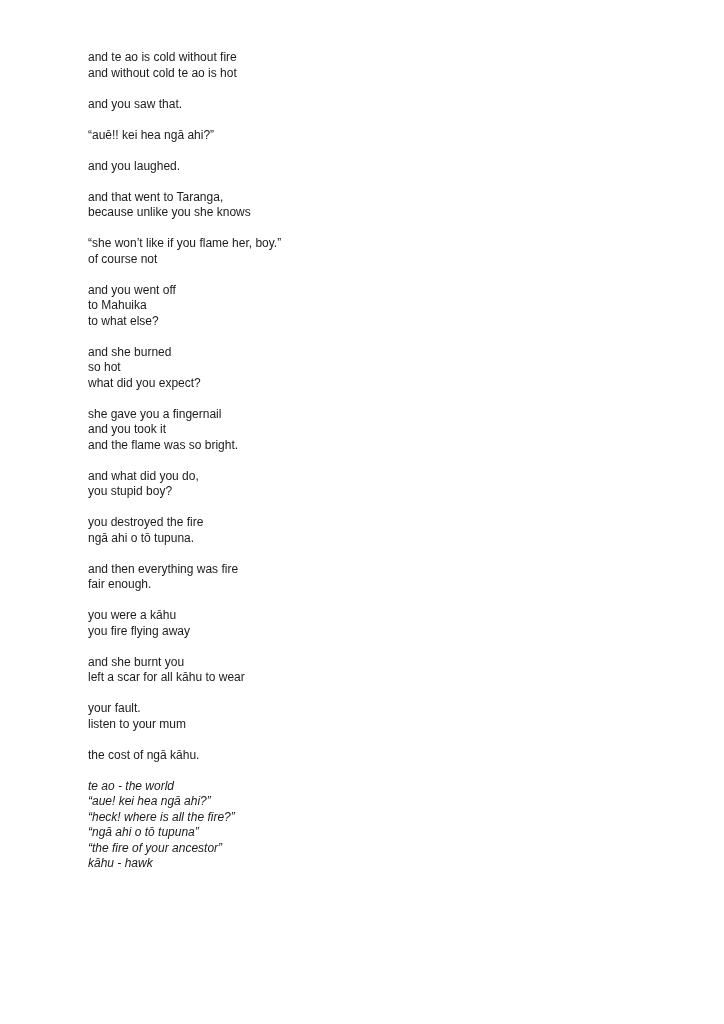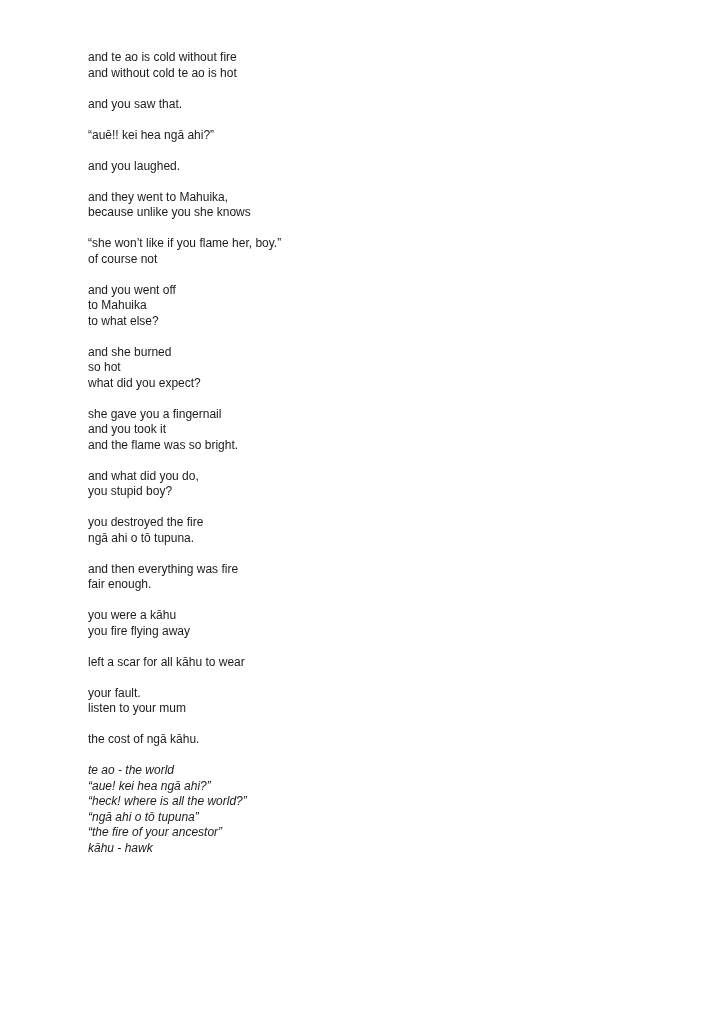--- a/index.html
+++ b/index.html
@@ -53,21 +53,21 @@
       <div class="stanza role-verse">
         <div class="line">and you saw that.</div>
       </div>
       <div class="stanza role-verse">
         <div class="line">“auē!! kei hea ngā ahi?”</div>
       </div>
       <div class="stanza role-verse">
         <div class="line">and you laughed.</div>
       </div>
       <div class="stanza role-verse">
-        <div class="line">and they went to Mahuika,</div>
+        <div class="line">and that went to Taranga,</div>
         <div class="line">because unlike you she knows</div>
       </div>
       <div class="stanza role-verse">
         <div class="line">“she won’t like if you flame her, boy.”</div>
         <div class="line">of course not</div>
       </div>
       <div class="stanza role-verse">
         <div class="line">and you went off</div>
         <div class="line">to Mahuika</div>
         <div class="line">to what else?</div>
@@ -92,31 +92,32 @@
       </div>
       <div class="stanza role-verse">
         <div class="line">and then everything was fire</div>
         <div class="line">fair enough.</div>
       </div>
       <div class="stanza role-verse">
         <div class="line">you were a kāhu</div>
         <div class="line">you fire flying away</div>
       </div>
       <div class="stanza role-verse">
+        <div class="line">and she burnt you</div>
         <div class="line">left a scar for all kāhu to wear</div>
       </div>
       <div class="stanza role-verse">
         <div class="line">your fault.</div>
         <div class="line">listen to your mum</div>
       </div>
       <div class="stanza role-verse">
         <div class="line">the cost of ngā kāhu.</div>
       </div>
       <div class="stanza role-glossary">
         <div class="line">te ao - the world</div>
         <div class="line">“aue! kei hea ngā ahi?”</div>
-        <div class="line">“heck! where is all the world?”</div>
+        <div class="line">“heck! where is all the fire?”</div>
         <div class="line">“ngā ahi o tō tupuna”</div>
         <div class="line">“the fire of your ancestor”</div>
         <div class="line">kāhu - hawk</div>
       </div>
     </div>
 </div>
 
 </body></html>

